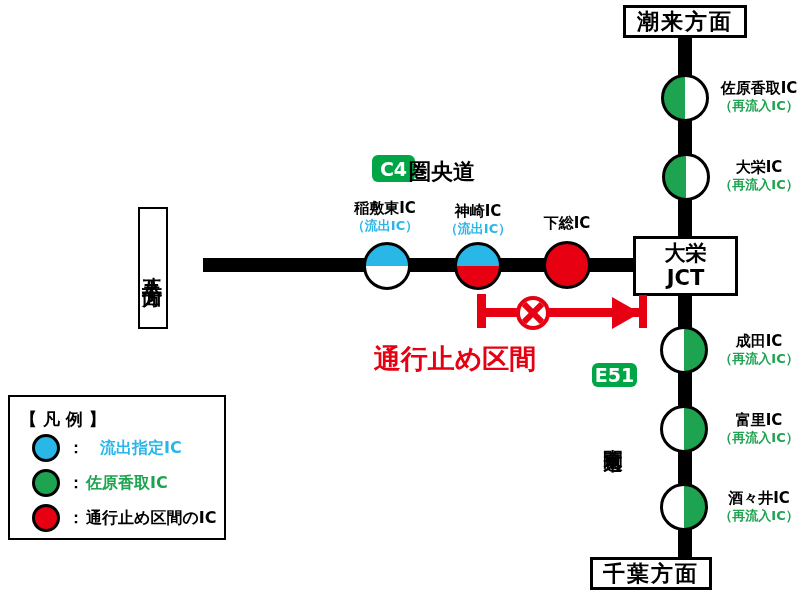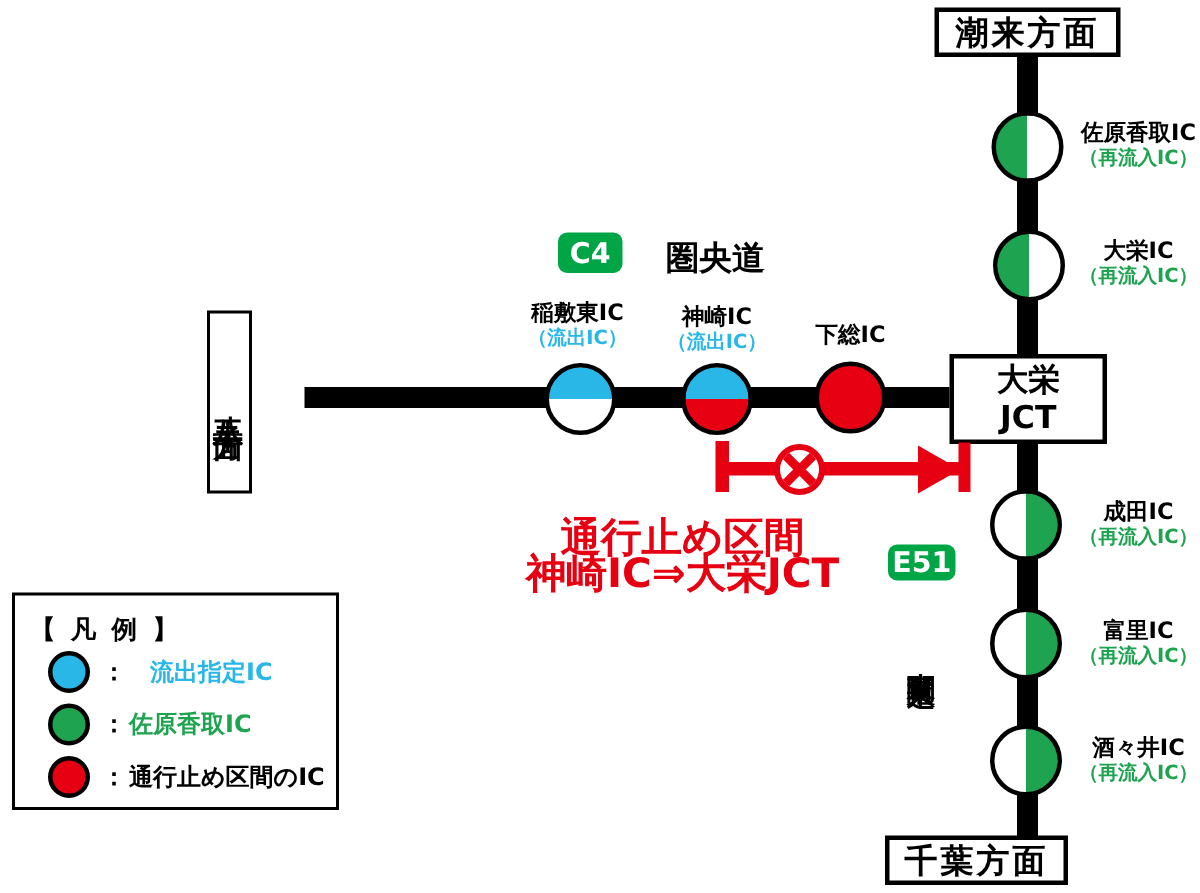--- a/index.html
+++ b/index.html
@@ -94,21 +94,21 @@
 
   <div class="abs dir-box vertical" style="left:138px;top:207px;width:30px;height:122px;">八王子方面</div>
   <div class="abs dir-box" style="left:623px;top:5px;width:124px;height:33px;">潮来方面</div>
   <div class="abs dir-box" style="left:590px;top:557px;width:122px;height:33px;">千葉方面</div>
 
   <div class="abs road" style="left:203px;top:258px;width:437px;height:14px;"></div>
   <div class="abs road" style="left:678px;top:37px;width:14px;height:200px;"></div>
   <div class="abs road" style="left:678px;top:294px;width:14px;height:264px;"></div>
 
   <div class="abs badge" style="left:372px;top:155px;width:43px;height:27px;">C4</div>
-  <div class="abs route-name" style="left:444px;top:157px;">圏央道</div>
+  <div class="abs route-name" style="left:409px;top:157px;">圏央道</div>
 
   <div class="abs badge" style="left:592px;top:363px;width:45px;height:24px;">E51</div>
   <div class="abs route-name vertical" style="left:603px;top:391px;width:24px;height:92px;">東関東道</div>
 
   <div class="abs ic-label" style="left:325px;top:199px;width:120px;">
     <div class="name">稲敷東IC</div>
     <div class="sub sub-blue">（流出IC）</div>
   </div>
   <div class="abs ic-label" style="left:418px;top:202px;width:120px;">
     <div class="name">神崎IC</div>
@@ -155,25 +155,24 @@
   </div>
 
   <div class="abs red-bar" style="left:477px;top:294px;width:9px;height:34px;"></div>
   <div class="abs red-bar" style="left:481px;top:308px;width:160px;height:9px;"></div>
   <div class="abs arrow-head" style="left:612px;top:297px;"></div>
   <div class="abs red-bar" style="left:639px;top:295px;width:8px;height:33px;"></div>
   <div class="abs no-entry" style="left:516px;top:296px;"></div>
 
   <div class="abs closure-text" style="left:330px;top:347px;width:250px;">
     <div>通行止め区間</div>
-    <div>神崎IC⇒大栄JCT</div>
   </div>
 
   <div class="abs legend" style="left:8px;top:395px;width:218px;height:145px;">
-    <div class="abs legend-title" style="left:10px;top:11px;font-family:Liberation Mono, monospace;">【 凡 例 】</div>
+    <div class="abs legend-title" style="left:10px;top:11px;">【 凡 例 】</div>
 
     <div class="abs legend-dot blue" style="left:22px;top:37px;"></div>
     <div class="abs legend-colon" style="left:58px;top:41px;">：</div>
     <div class="abs legend-label" style="left:76px;top:41px;color:var(--blue);margin-left:14px;">流出指定IC</div>
 
     <div class="abs legend-dot green" style="left:22px;top:72px;"></div>
     <div class="abs legend-colon" style="left:58px;top:76px;">：</div>
     <div class="abs legend-label" style="left:76px;top:76px;color:var(--green);">佐原香取IC</div>
 
     <div class="abs legend-dot red" style="left:22px;top:107px;"></div>

